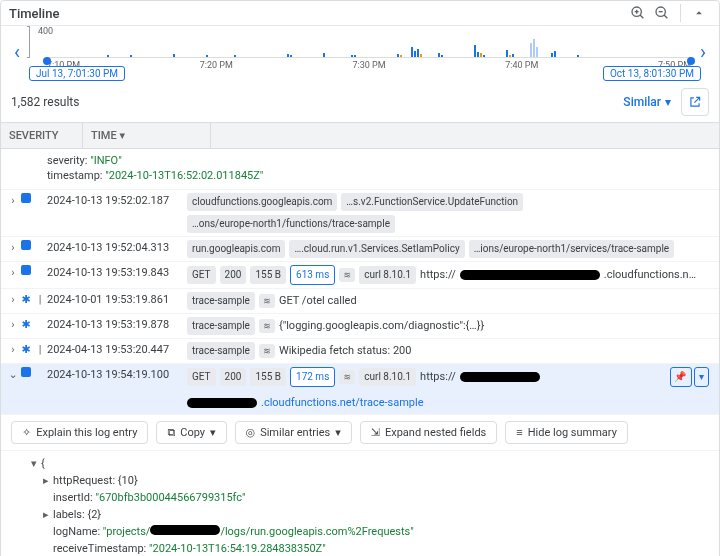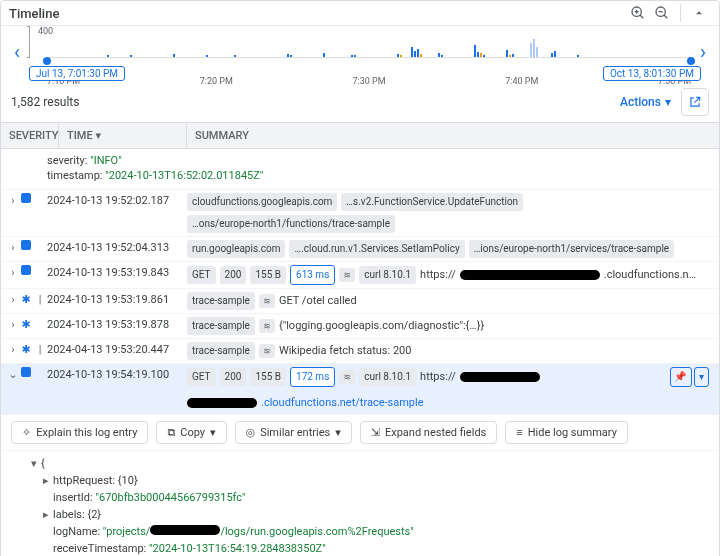--- a/index.html
+++ b/index.html
@@ -10,30 +10,30 @@
 .icon-btn{width:24px;height:24px;display:flex;align-items:center;justify-content:center;color:#5f6368;cursor:pointer;border:none;background:none}
 .timeline-body{display:flex;align-items:stretch;padding:0 4px 4px}
 .nav-arrow{width:24px;display:flex;align-items:center;justify-content:center;color:#1a73e8;font-size:20px;cursor:pointer}
 .chart-area{flex:1;position:relative;height:52px}
 .yaxis{position:absolute;left:0;top:0;font-size:9px;color:#5f6368;border-left:1px solid #9aa0a6;padding-left:8px;height:32px}
 .yaxis::before{content:'';position:absolute;left:-3px;top:0;width:3px;height:1px;background:#9aa0a6}
 .yaxis::after{content:'';position:absolute;left:-3px;bottom:0;width:3px;height:1px;background:#9aa0a6}
 .bars{position:absolute;left:18px;right:0;top:0;height:32px;border-bottom:1px solid #dadce0;display:flex;align-items:flex-end;gap:1px}
 .bar{width:2px;background:#1a73e8}
 .bar.or{background:#f29900}
-.ticks{position:absolute;left:18px;right:0;top:50px;display:flex;justify-content:space-between;font-size:9px;color:#5f6368}
+.ticks{position:absolute;left:18px;right:0;top:34px;display:flex;justify-content:space-between;font-size:9px;color:#5f6368}
 .range-handle{position:absolute;top:31px;width:8px;height:8px;border-radius:50%;background:#1a73e8}
 .range-pill{position:absolute;top:40px;background:#fff;border:1px solid #1a73e8;color:#1a73e8;font-size:10px;padding:1px 6px;border-radius:3px;white-space:nowrap}
 .results-bar{display:flex;align-items:center;padding:6px 10px;border-bottom:1px solid #dadce0;font-size:12px}
 .results-bar .count{font-weight:400;color:#3c4043;flex:1}
 .actions-btn{color:#1a73e8;font-weight:500;display:flex;align-items:center;gap:4px;cursor:pointer}
 .square-btn{width:28px;height:28px;border:1px solid #dadce0;border-radius:4px;margin-left:10px;display:flex;align-items:center;justify-content:center;color:#1a73e8;cursor:pointer}
 .tbl-hdr{display:flex;background:#f1f3f4;border-bottom:1px solid #dadce0;font-size:11px;font-weight:500;color:#5f6368}
 .tbl-hdr div{padding:6px 8px;border-right:1px solid #dadce0}
-.col-sev{width:58px}.col-time{width:128px}.col-sum{flex:1;border-right:none!important}
+.col-sev{width:82px}.col-time{width:128px}.col-sum{flex:1;border-right:none!important}
 .logs{font-family:'Roboto Mono',Menlo,monospace;font-size:11px}
 .row{display:flex;align-items:flex-start;padding:3px 6px;border-bottom:1px solid #f1f3f4;line-height:16px}
 .row.sel{background:#e8f0fe}
 .exp{width:12px;color:#5f6368;cursor:pointer;text-align:center}
 .sev{width:14px;display:flex;align-items:center;justify-content:center}
 .sev-dot{width:10px;height:10px;border-radius:2px;display:inline-block}
 .sev-info{background:#1a73e8}
 .sev-star{color:#1a73e8;font-size:11px}
 .extra{width:14px;text-align:center;color:#5f6368}
 .ts{width:140px;color:#3c4043;white-space:nowrap}
@@ -132,32 +132,31 @@
       <span class="range-handle" style="left:14px"></span>
       <span class="range-pill" style="left:0">Jul 13, 7:01:30 PM</span>
       <span class="range-handle" style="right:-4px"></span>
       <span class="range-pill" style="right:-10px">Oct 13, 8:01:30 PM</span>
     </div>
     <div class="nav-arrow">›</div>
   </div>
 
   <div class="results-bar">
     <span class="count">1,582 results</span>
-    <span class="actions-btn"><span>Actions</span> ▾</span>
+    <span class="actions-btn"><span>Similar</span> ▾</span>
     <span class="square-btn">
         <svg width="14" height="14" viewBox="0 0 24 24" fill="none" stroke="currentColor" stroke-width="2">
           <path d="M14 4h6v6M20 4l-9 9M19 14v5H5V5h5"></path>
         </svg>
       </span>
   </div>
 
   <div class="tbl-hdr">
     <div class="col-sev">SEVERITY</div>
     <div class="col-time"><span>TIME</span> ▾</div>
-    <div class="col-sum">SUMMARY</div>
   </div>
 
   <div class="prelude">
     <div><span class="k">severity:</span> <span class="s">"INFO"</span></div>
     <div><span class="k">timestamp:</span> <span class="s">"2024-10-13T16:52:02.011845Z"</span></div>
   </div>
 
   <div class="logs" id="rows-top">
       <div class="row " style="position:relative">
     <span class="exp">›</span>
@@ -206,21 +205,21 @@
           <span class="txt">.cloudfunctions.n…</span>
         </span>
 
   </div>
       <div class="row " style="position:relative">
     <span class="exp">›</span>
     <span class="sev">
           <span class="sev-star">✱</span>
         </span>
     <span class="extra">|</span>
-    <span class="ts">2024-10-13 19:53:19.861</span>
+    <span class="ts">2024-10-01 19:53:19.861</span>
     <span class="summary">
           <span class="chip">trace-sample</span>
           <span class="trace-ico">≋</span>
           <span class="txt">GET /otel called</span>
         </span>
 
   </div>
       <div class="row " style="position:relative">
     <span class="exp">›</span>
     <span class="sev">

